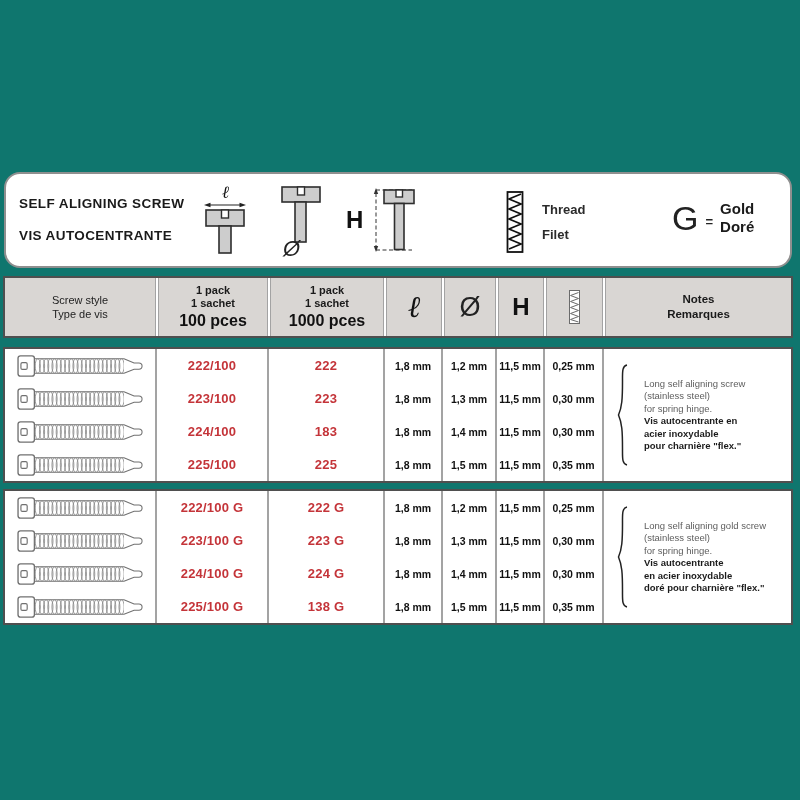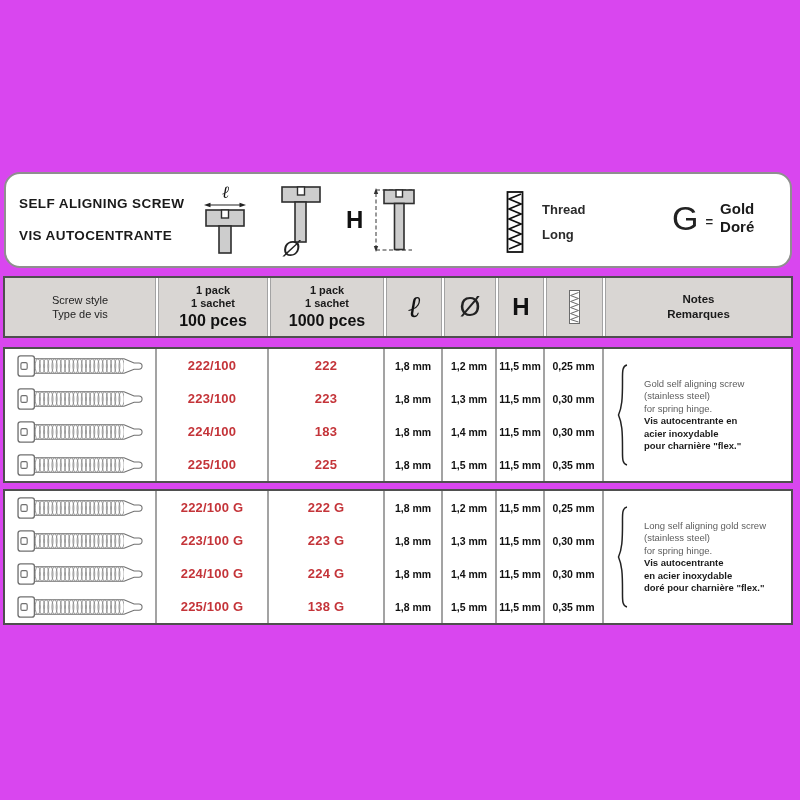--- a/index.html
+++ b/index.html
@@ -1,16 +1,16 @@
 <!DOCTYPE html>
 <html><head>
 <meta charset="utf-8">
 <style>
   html,body{margin:0;padding:0;background:#fff;}
-  .page{position:relative;width:800px;height:800px;background:#d946ef;overflow:hidden;
+  .page{position:relative;width:800px;height:800px;background:#0f766e;overflow:hidden;
         font-family:"Liberation Sans",sans-serif;color:#1c1c1c;}
 
   
   .legend-box{position:absolute;left:4px;top:172px;width:784px;height:92px;
               border:2px solid #8f8f8f;border-radius:16px;background:#fff;}
   .legend-title{position:absolute;left:13px;font-size:13.5px;font-weight:bold;
                 letter-spacing:.4px;color:#1a1a1a;white-space:nowrap;}
   .lt1{top:22px;} .lt2{top:54px;}
   .diag{position:absolute;}
   .diagA{left:194px;top:10px;} .diagB{left:272px;top:10px;} .diagC{left:338px;top:10px;}
@@ -97,21 +97,21 @@
     </div>
 
     <div class="thread-rect">
       <svg width="18" height="62" viewBox="0 0 18 62">
         <rect x="1.5" y="1" width="15" height="60" fill="#fff" stroke="#111" stroke-width="1.8"></rect>
         <path d="M15,3 L3,8 L15,13 L3,18 L15,23 L3,28 L15,33 L3,38 L15,43 L3,48 L15,53 L3,58" fill="none" stroke="#111" stroke-width="1.7"></path>
       </svg>
     </div>
     <div class="thread-labels">
       <div>Thread</div>
-      <div>Long</div>
+      <div>Filet</div>
     </div>
 
     <div class="gold-legend">
       <span class="gold-G">G</span>
       <span class="gold-eq">=</span>
       <span class="gold-stack">
         <div>Gold</div>
         <div>Doré</div>
       </span>
     </div>
@@ -152,21 +152,21 @@
       <div class="h-notes">Remarques</div>
     </div>
   </div>
 
   <div class="block block1 grid8">
     <div class="notes-cell">
       <svg width="14" height="104" viewBox="0 0 14 104">
         <path d="M11,2 C6,3 6.5,9 6.5,18 C6.5,36 6,44 2.5,52 C6,60 6.5,68 6.5,86 C6.5,95 6,101 11,102" fill="none" stroke="#222" stroke-width="1.5"></path>
       </svg>
       <div class="notes-text">
-        <div class="notes-en">Gold self aligning screw</div>
+        <div class="notes-en">Long self aligning screw</div>
         <div class="notes-en">(stainless steel)</div>
         <div class="notes-en">for spring hinge.</div>
         <div class="notes-fr">Vis autocentrante en</div>
         <div class="notes-fr" style="margin-top:0">acier inoxydable</div>
         <div class="notes-fr" style="margin-top:0">pour charnière "flex."</div>
       </div>
     </div>
 
   <div class="cell screw">
         <span class="screw-slot">

